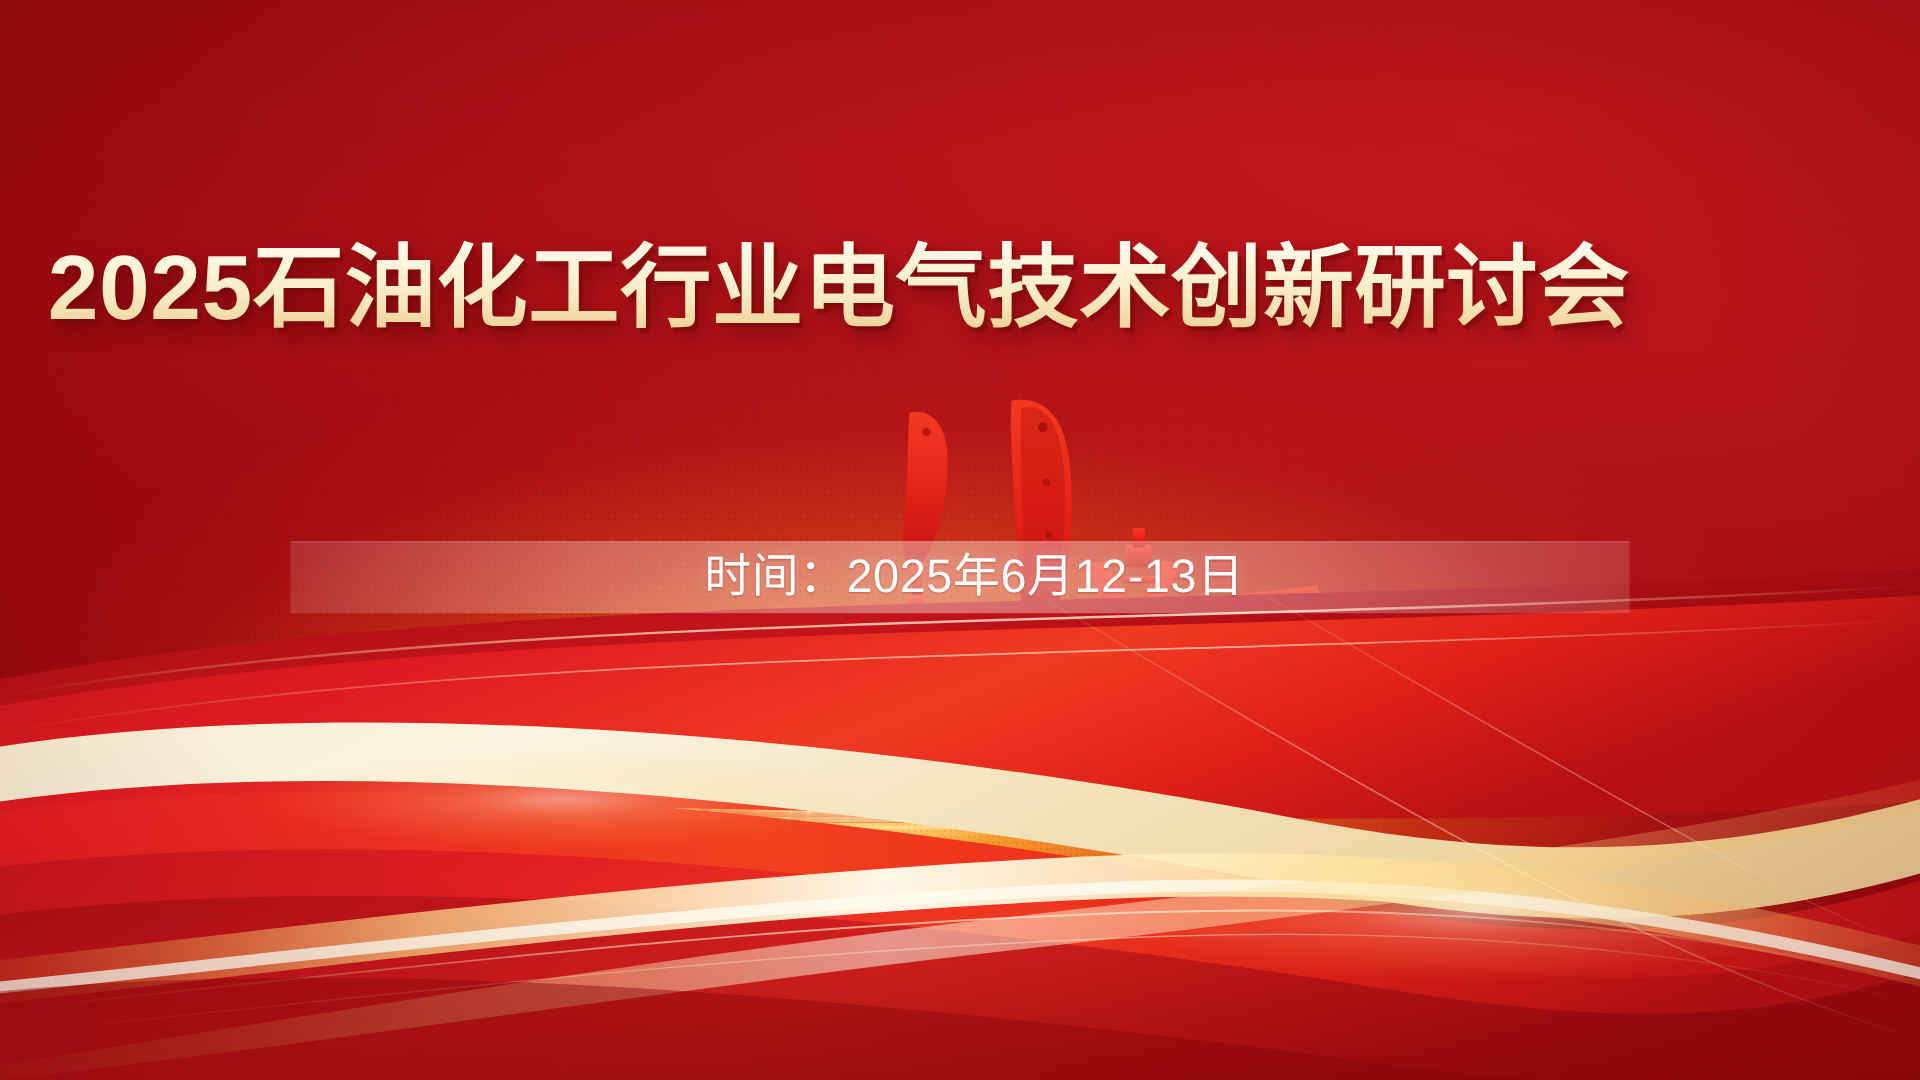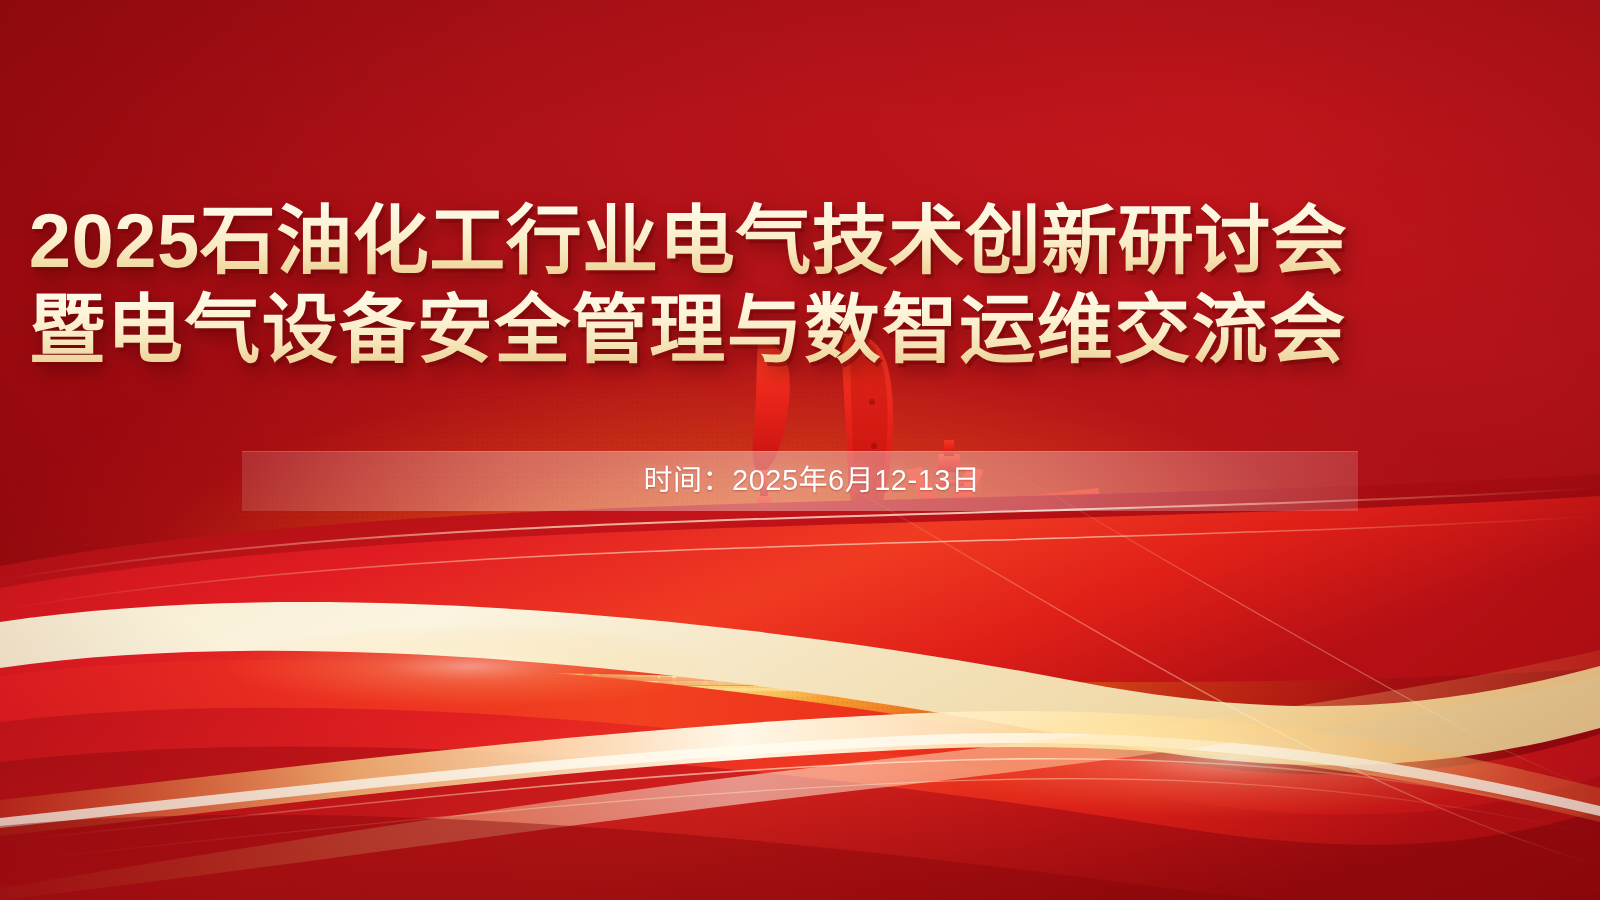--- a/index.html
+++ b/index.html
@@ -74,21 +74,21 @@
     position: absolute;
     left: 0;
     top: 470px;
     width: 1600px;
     height: 430px;
   }
 
   
   #title-block {
     position: absolute;
-    left: 5px;
+    left: 16px;
     top: 196px;
     width: 1366px;
     text-align: center;
     z-index: 6;
   }
   .title-line {
     display: block;
     font-size: 76px;
     line-height: 89px;
     font-weight: 700;
@@ -128,21 +128,21 @@
     top: 445px;
     width: 1116px;
     height: 70px;
     z-index: 7;
     display: flex;
     align-items: center;
     justify-content: center;
     gap: 74px;
   }
   .info-text {
-    font-size: 29px;
+    font-size: 39px;
     line-height: 1;
     font-weight: 400;
     color: #ffffff;
     letter-spacing: 0.5px;
     white-space: nowrap;
     text-shadow:
       0 1px 2px rgba(130,20,0,0.40),
       0 0 10px rgba(255,255,255,0.22);
     margin-left: 24px;
   }
@@ -409,21 +409,20 @@
     <path d="M0,356 C360,322 820,372 1180,420 C1320,438 1480,440 1600,424 L1600,430 L0,430 Z" fill="#8d060c" opacity=".45"></path>
 
     <ellipse cx="470" cy="196" rx="250" ry="42" fill="url(#flare)" opacity=".5"></ellipse>
     <ellipse cx="1230" cy="290" rx="300" ry="58" fill="url(#flare)" opacity=".55"></ellipse>
   </svg>
 
   <div class="layer" id="vignette"></div>
 
   <div id="title-block">
     <span class="title-line l1">2025石油化工行业电气技术创新研讨会</span>
-    <span class="title-line l2">暨电气设备安全管理与数智运维交流会</span>
   </div>
 
   <div id="info-band"></div>
   <div id="info-row">
     <span class="info-text">时间：2025年6月12-13日</span>
   </div>
 
 </div>
 
 </body></html>

